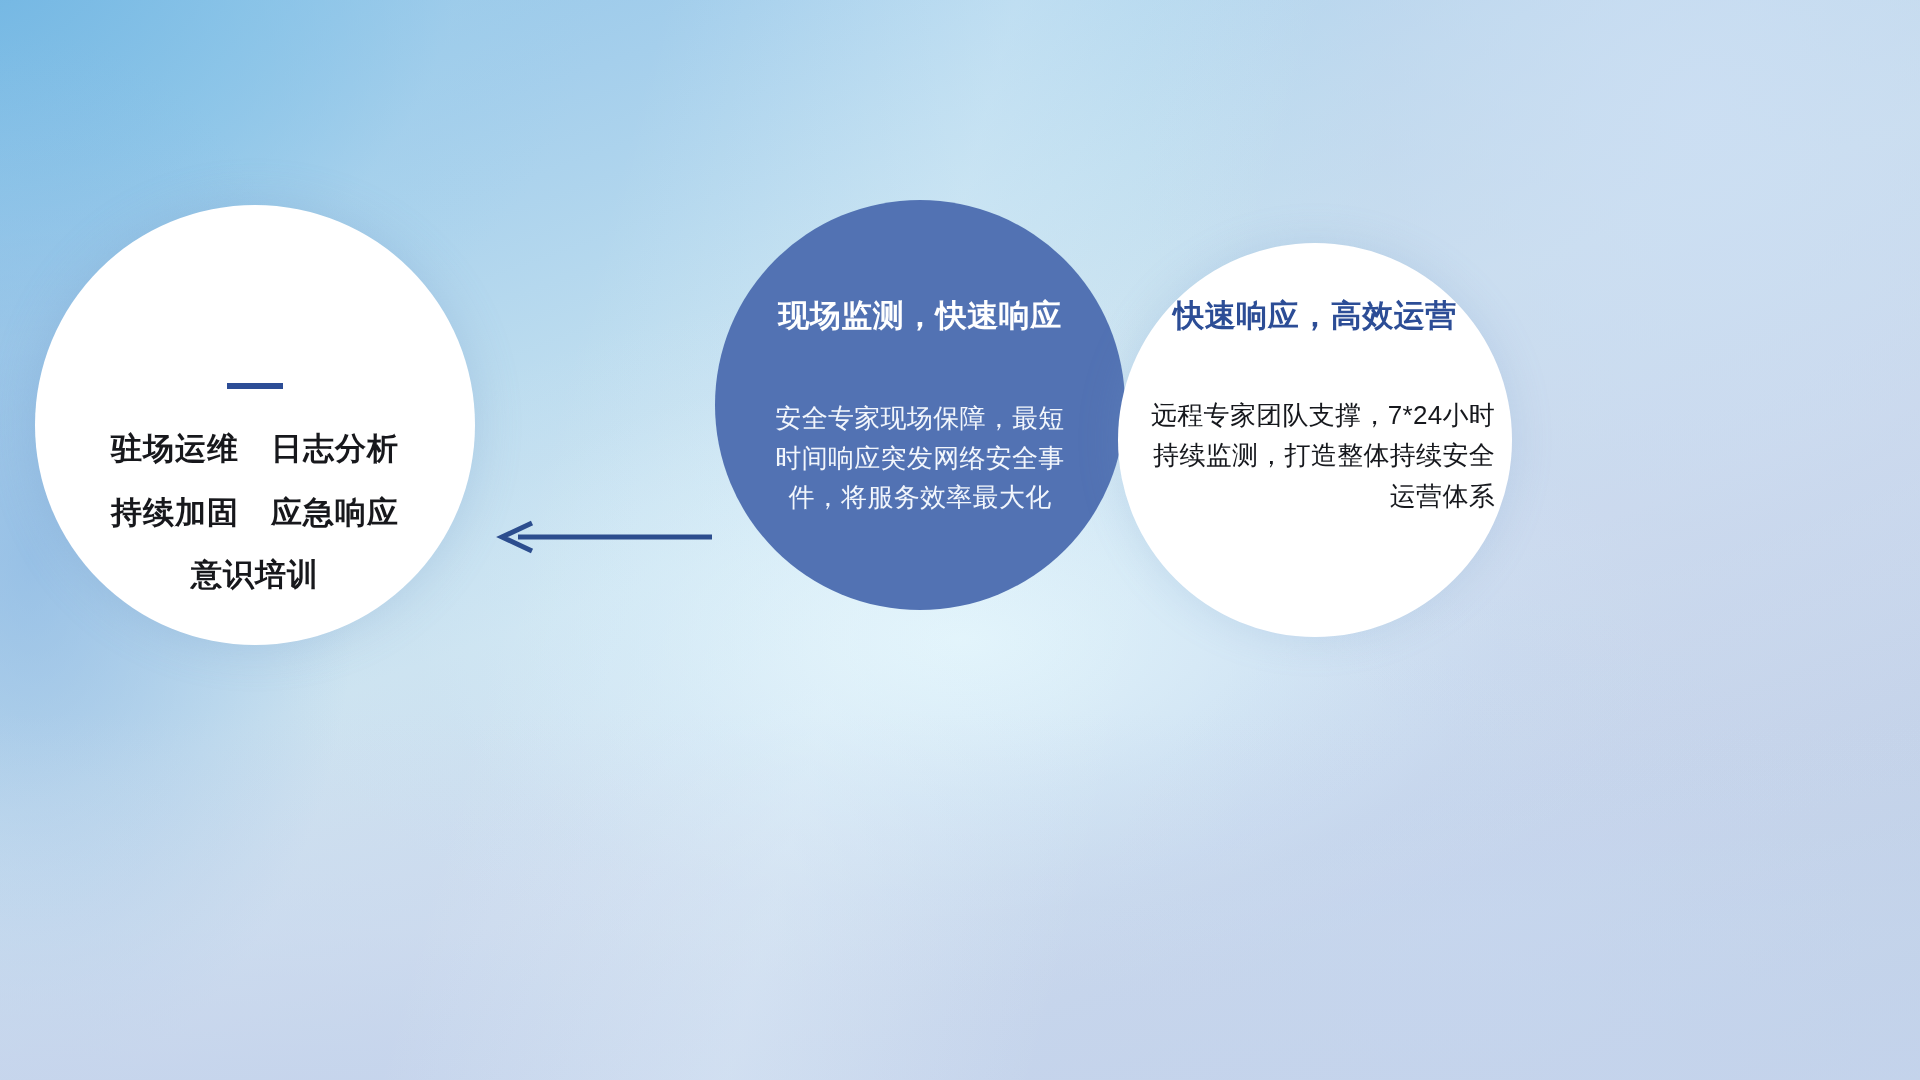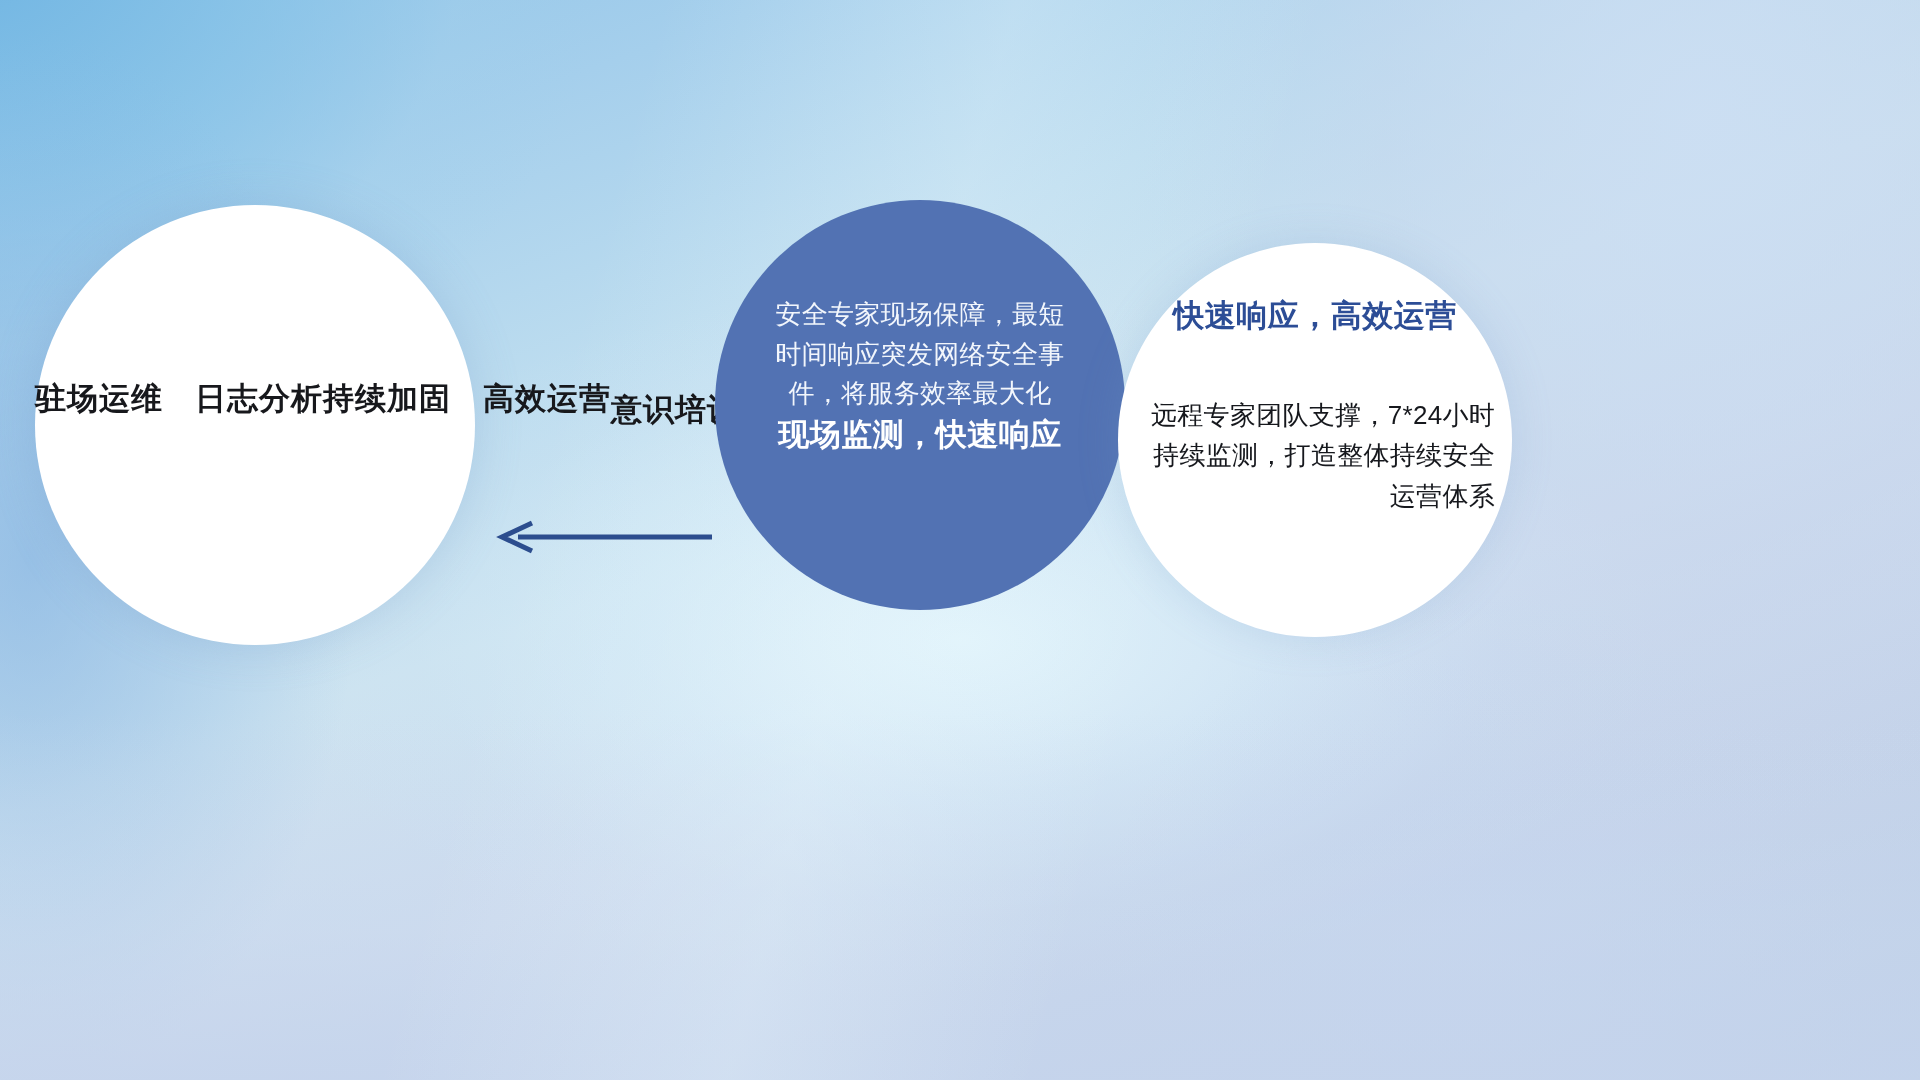--- a/index.html
+++ b/index.html
@@ -104,21 +104,21 @@
     width:394px; height:394px;
     background:#ffffff;
     z-index:4;
     box-shadow:0 0 40px rgba(120,155,200,0.22);
   }
 
   
   #left-inner {
     width:100%;
     padding-top:178px;
-    display:flex; flex-direction:row; align-items:center;
+    display:flex; flex-direction:column; align-items:center;
   }
   #left-dash {
     width:56px; height:6px;
     background:#2c4d96;
     margin-bottom:44px;
   }
   .left-line {
     font-size:31px;
     font-weight:bold;
     color:#17181c;
@@ -193,36 +193,36 @@
   <div class="bg-layer" id="bg-leftsweep"></div>
   <div class="bg-layer" id="bg-midglow"></div>
   <div class="bg-layer" id="bg-rightglow"></div>
   <div class="bg-layer" id="bg-bottomhaze"></div>
   <div class="bg-layer" id="bg-band"></div>
 
   <div class="circle" id="circle-left">
     <div id="left-inner">
       <div id="left-dash"></div>
       <div class="left-line">驻场运维　日志分析</div>
-      <div class="left-line">持续加固　高效运营</div>
+      <div class="left-line">持续加固　应急响应</div>
       <div class="left-line">意识培训</div>
     </div>
   </div>
 
   <div id="arrow-connector">
     <svg width="216" height="34" viewBox="0 0 216 34" xmlns="http://www.w3.org/2000/svg">
       <line x1="216" y1="17" x2="22" y2="17" stroke="#2c4d8e" stroke-width="5"></line>
       <polyline points="36,3 6,17 36,31" fill="none" stroke="#2c4d8e" stroke-width="5" stroke-linejoin="miter" stroke-linecap="butt"></polyline>
     </svg>
   </div>
 
   <div class="circle" id="circle-mid">
     <div id="mid-inner">
+      <div id="mid-title">现场监测，快速响应</div>
       <div id="mid-body">安全专家现场保障，最短时间响应突发网络安全事件，将服务效率最大化</div>
-      <div id="mid-title">现场监测，快速响应</div>
     </div>
   </div>
 
   <div class="circle" id="circle-right">
     <div id="right-inner">
       <div id="right-title">快速响应，高效运营</div>
       <div id="right-body">远程专家团队支撑，7*24小时持续监测，打造整体持续安全运营体系</div>
     </div>
   </div>
 

